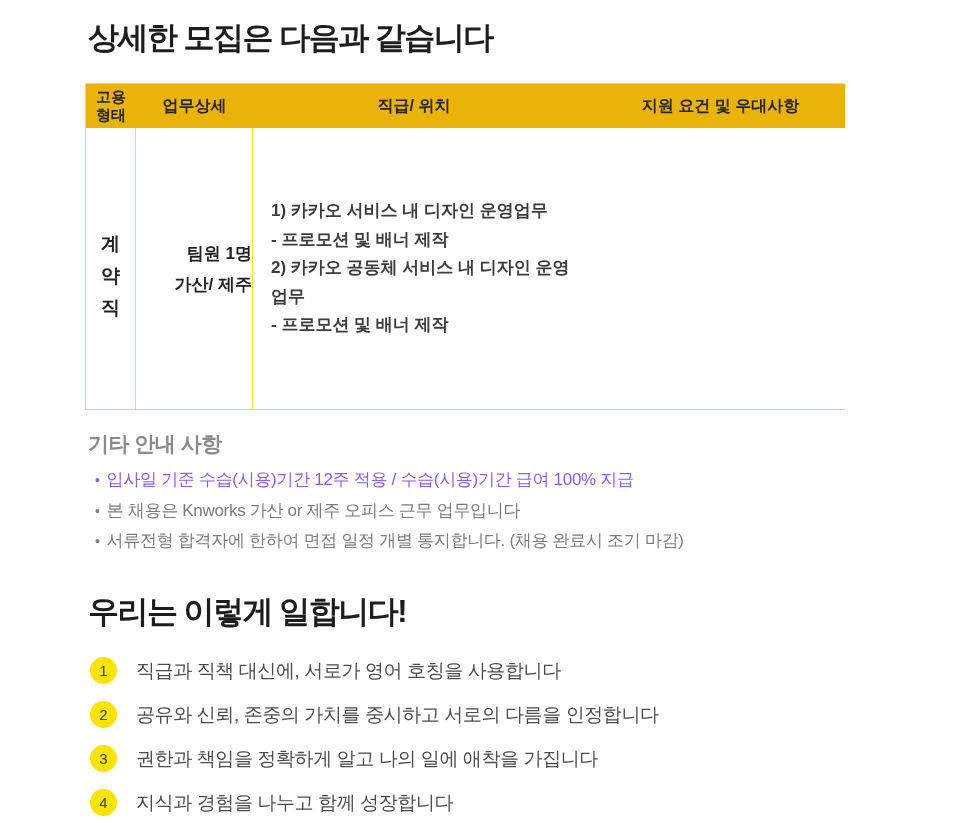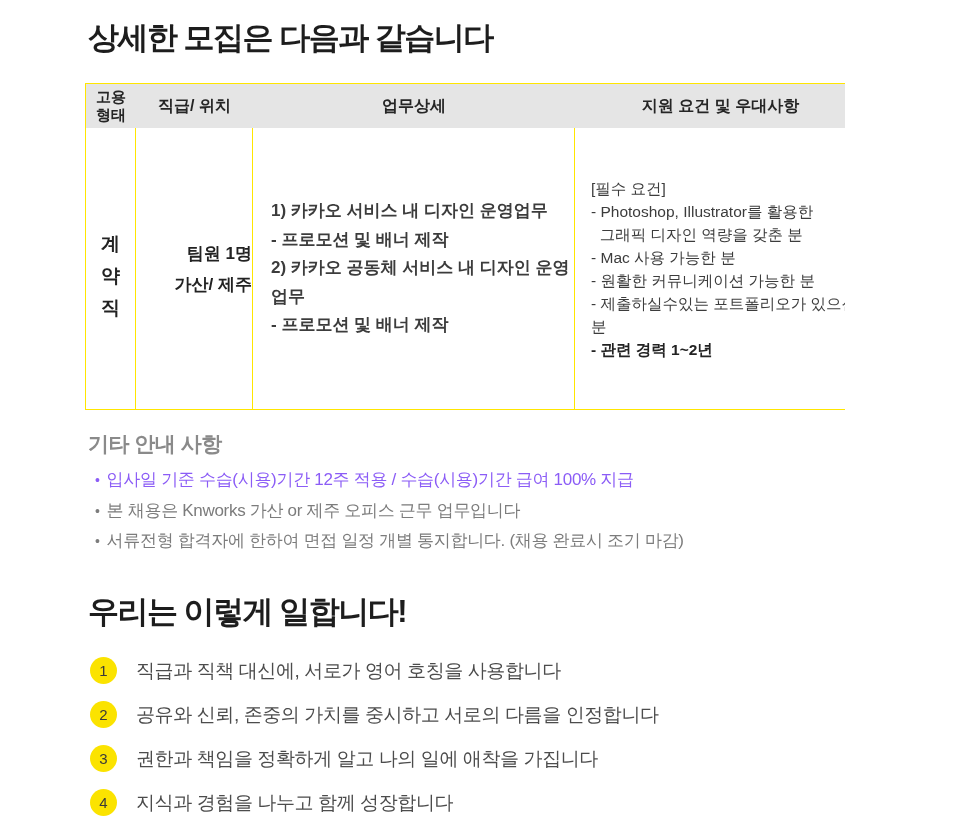--- a/index.html
+++ b/index.html
@@ -30,21 +30,21 @@
     position: absolute;
     left: 85px;
     top: 83px;
     width: 780px;
     display: grid;
     grid-template-columns: 50px 117px 322px 291px;
     grid-template-rows: 44px 281px;
     border: 1px solid #ffe600;
   }
   .th {
-    background: #e5e5e5;
+    background: #eab308;
     color: #252525;
     font-weight: 600;
     display: flex;
     align-items: center;
     justify-content: center;
     text-align: center;
     font-size: 16px;
   }
   .th.small { font-size: 15px; line-height: 18px; white-space: pre-line; }
   .td {
@@ -140,49 +140,40 @@
 <body>
 
 <div class="page">
 
   <h1 class="big-title" id="recruit-title">상세한 모집은 다음과 같습니다</h1>
 
   <div class="job-table">
 
     <div class="th small">고용
 형태</div>
+    <div class="th">업무상세</div>
     <div class="th">직급/ 위치</div>
-    <div class="th">업무상세</div>
     <div class="th">지원 요건 및 우대사항</div>
 
     <div class="td cell-center">
       <span class="vertical-text">계약직</span>
     </div>
 
     <div class="td cell-position">
       <div class="line">팀원 1명</div>
       <div class="line">가산/ 제주</div>
     </div>
 
     <div class="td cell-lines cell-job">
       <div class="line">1) 카카오 서비스 내 디자인 운영업무</div>
       <div class="line">- 프로모션 및 배너 제작</div>
       <div class="line">2) 카카오 공동체 서비스 내 디자인 운영업무</div>
       <div class="line">- 프로모션 및 배너 제작</div>
     </div>
 
-    <div class="td cell-lines cell-req">
-      <div class="line">[필수 요건]</div>
-      <div class="line">- Photoshop, Illustrator를 활용한</div>
-      <div class="line">  그래픽 디자인 역량을 갖춘 분</div>
-      <div class="line">- Mac 사용 가능한 분</div>
-      <div class="line">- 원활한 커뮤니케이션 가능한 분</div>
-      <div class="line">- 제출하실수있는 포트폴리오가 있으신 분</div>
-      <div class="line strong">- 관련 경력 1~2년</div>
-    </div>
   </div>
 
   <h2 id="notes-title">기타 안내 사항</h2>
 
   <div class="notes">
     <div class="note-item red">
       <span class="bullet">•</span><span>입사일 기준 수습(시용)기간 12주 적용 / 수습(시용)기간 급여 100% 지급</span>
     </div>
     <div class="note-item">
       <span class="bullet">•</span><span>본 채용은 Knworks 가산 or 제주 오피스 근무 업무입니다</span>

